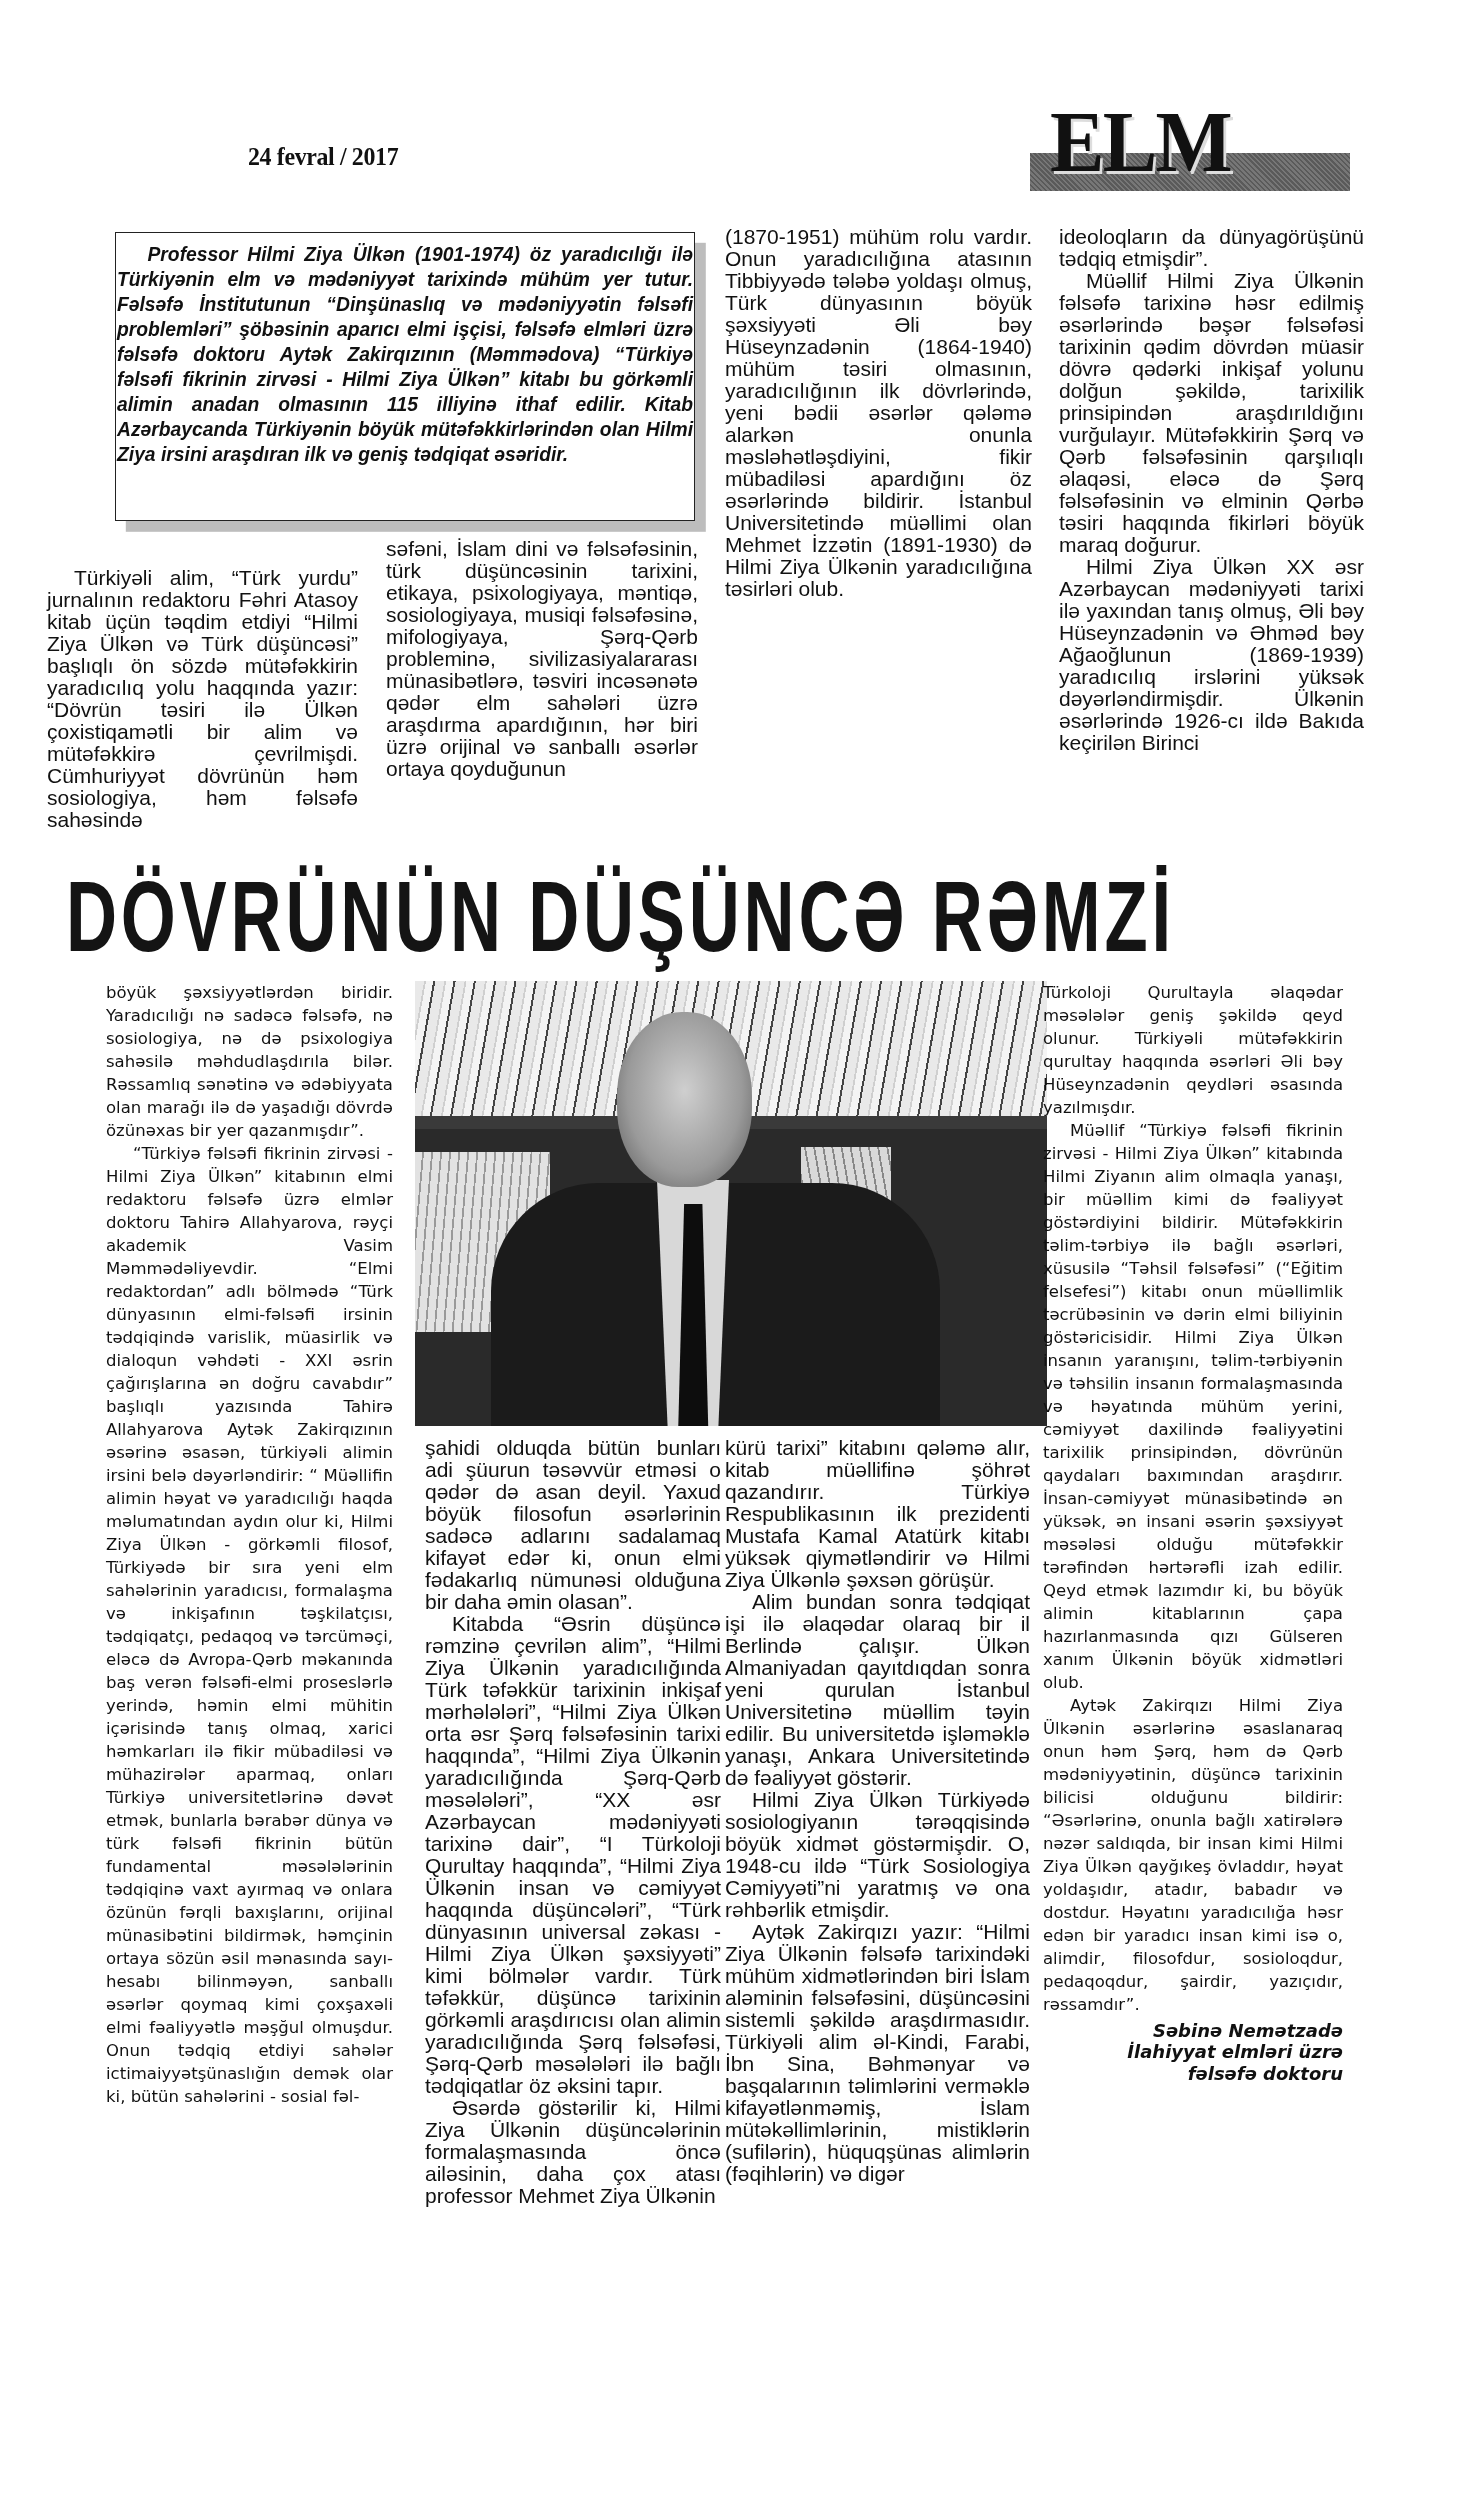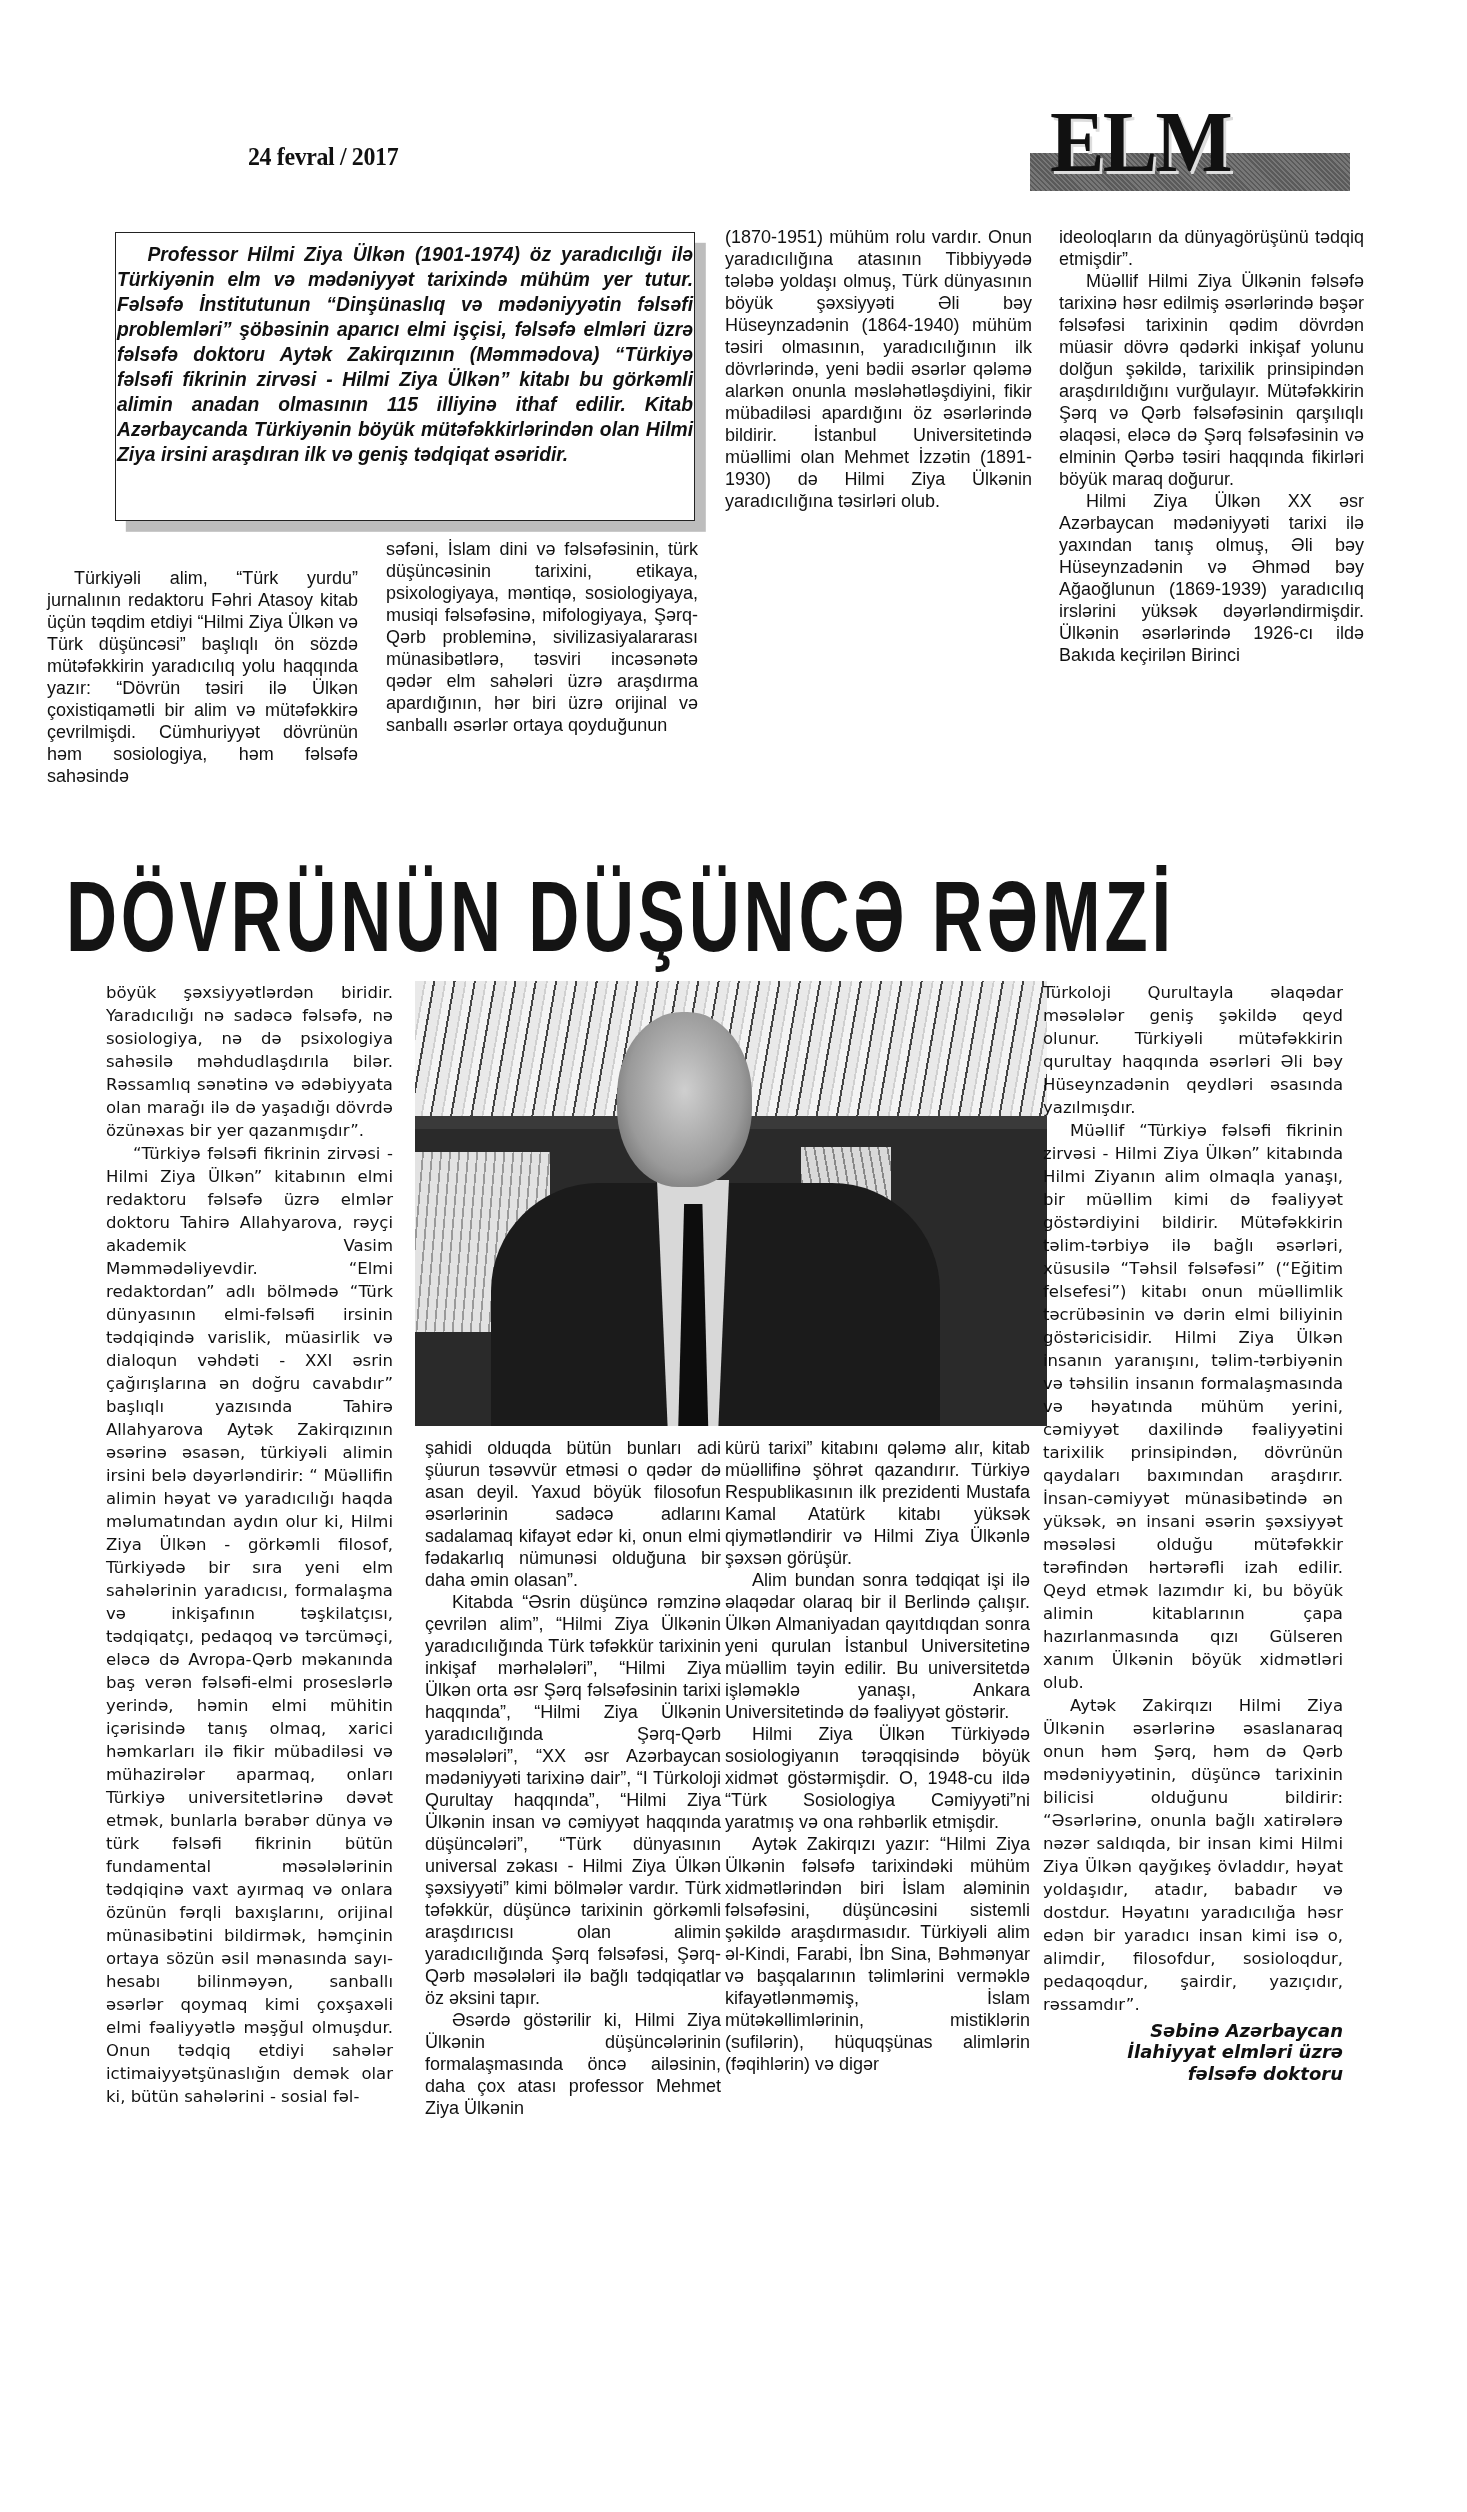--- a/index.html
+++ b/index.html
@@ -4,21 +4,21 @@
 <style>
   html, body { margin:0; padding:0; background:#ffffff; }
   body { width:1467px; height:2512px; position:relative; overflow:hidden; color:#111; font-family:"Liberation Sans", sans-serif; }
   .abs { position:absolute; }
   .date { left:248px; top:142px; font-family:"Liberation Serif", serif; font-weight:bold; font-size:26px; letter-spacing:-0.4px; transform:scaleX(0.92); transform-origin:left; }
   .masthead { left:1030px; top:101px; width:320px; height:90px; }
   .masthead .bar { position:absolute; left:0; top:52px; width:320px; height:38px; background:repeating-linear-gradient(45deg,#5a5a5a 0 1.8px,#777 1.8px 3.6px); }
   .masthead .word { position:absolute; left:20px; top:0px; font-family:"Liberation Serif", serif; font-weight:bold; font-size:86px; line-height:83px; letter-spacing:-1.8px; color:#111; transform:scaleX(0.95); transform-origin:left; text-shadow:2.7px 2.7px 0 #ddd; }
   .lead-box { left:115px; top:232px; width:580px; height:289px; border:1.8px solid #222; background:#fff; box-shadow:10.8px 10.8px 0 #bdbdbd; padding:9px 1px; box-sizing:border-box; }
   .lead-box p { margin:0; font-style:italic; font-weight:bold; font-size:19.3px; line-height:25px; text-align:justify; text-indent:30.5px; }
-  .col { font-size:18px; line-height:22px; text-align:justify; hyphens:manual; }
+  .col { font-size:21px; line-height:22px; text-align:justify; hyphens:manual; }
   .col p { margin:0; text-indent:27px; }
   .col p.noind { text-indent:0; }
   .c-top1 { left:47px; top:567px; width:311px; height:303px; }
   .c-top2 { left:386px; top:538px; width:312px; height:303px; }
   .c-top3 { left:725px; top:226px; width:307px; height:620px; }
   .c-top4 { left:1059px; top:226px; width:305px; height:620px; }
   .headline { left:66px; top:867px; width:1329px; height:99px; font-family:"Liberation Sans", sans-serif; font-weight:bold; font-size:101px; line-height:99px; letter-spacing:5.4px; transform:scaleX(0.70); transform-origin:left top; white-space:nowrap; color:#141414; }
   .photo { left:415px; top:981px; width:632px; height:445px; background:#2a2a2a; overflow:hidden; }
   .photo .shelf-top { position:absolute; left:0; top:0; width:100%; height:135px; background:repeating-linear-gradient(100deg,#e9e9e9 0 9px,#cfcfcf 9px 10.8px,#f4f4f4 10.8px 18px,#444 18px 20px); }
   .photo .shelf-line { position:absolute; left:0; top:135px; width:100%; height:12.6px; background:#3a3a3a; }
@@ -89,18 +89,18 @@
   <p class="noind">kürü tarixi” kitabını qələmə alır, kitab müəllifinə şöhrət qazandırır. Türkiyə Respublikasının ilk prezidenti Mustafa Kamal Atatürk kitabı yüksək qiymətləndirir və Hilmi Ziya Ülkənlə şəxsən görüşür.</p>
   <p>Alim bundan sonra tədqiqat işi ilə əlaqədar olaraq bir il Berlində çalışır. Ülkən Almaniyadan qayıtdıqdan sonra yeni qurulan İstanbul Universitetinə müəllim təyin edilir. Bu universitetdə işləməklə yanaşı, Ankara Universitetində də fəaliyyət göstərir.</p>
   <p>Hilmi Ziya Ülkən Türkiyədə sosiologiyanın tərəqqisində böyük xidmət göstərmişdir. O, 1948-cu ildə “Türk Sosiologiya Cəmiyyəti”ni yaratmış və ona rəhbərlik etmişdir.</p>
   <p>Aytək Zakirqızı yazır: “Hilmi Ziya Ülkənin fəlsəfə tarixindəki mühüm xidmətlərindən biri İslam aləminin fəlsəfəsini, düşüncəsini sistemli şəkildə araşdırmasıdır. Türkiyəli alim əl-Kindi, Farabi, İbn Sina, Bəhmənyar və başqalarının təlimlərini verməklə kifayətlənməmiş, İslam mütəkəllimlərinin, mistiklərin (sufilərin), hüquqşünas alimlərin (fəqihlərin) və digər</p>
 </div>
 <div class="abs col wide c-bot4">
   <p class="noind">Türkoloji Qurultayla əlaqədar məsələlər geniş şəkildə qeyd olunur. Türkiyəli mütəfəkkirin qurultay haqqında əsərləri Əli bəy Hüseynzadənin qeydləri əsasında yazılmışdır.</p>
   <p>Müəllif “Türkiyə fəlsəfi fikrinin zirvəsi - Hilmi Ziya Ülkən” kitabında Hilmi Ziyanın alim olmaqla yanaşı, bir müəllim kimi də fəaliyyət göstərdiyini bildirir. Mütəfəkkirin təlim-tərbiyə ilə bağlı əsərləri, xüsusilə “Təhsil fəlsəfəsi” (“Eğitim felsefesi”) kitabı onun müəllimlik təcrübəsinin və dərin elmi biliyinin göstəricisidir. Hilmi Ziya Ülkən insanın yaranışını, təlim-tərbiyənin və təhsilin insanın formalaşmasında və həyatında mühüm yerini, cəmiyyət daxilində fəaliyyətini tarixilik prinsipindən, dövrünün qaydaları baxımından araşdırır. İnsan-cəmiyyət münasibətində ən yüksək, ən insani əsərin şəxsiyyət məsələsi olduğu mütəfəkkir tərəfindən hərtərəfli izah edilir. Qeyd etmək lazımdır ki, bu böyük alimin kitablarının çapa hazırlanmasında qızı Gülseren xanım Ülkənin böyük xidmətləri olub.</p>
   <p>Aytək Zakirqızı Hilmi Ziya Ülkənin əsərlərinə əsaslanaraq onun həm Şərq, həm də Qərb mədəniyyətinin, düşüncə tarixinin bilicisi olduğunu bildirir: “Əsərlərinə, onunla bağlı xatirələrə nəzər saldıqda, bir insan kimi Hilmi Ziya Ülkən qayğıkeş övladdır, həyat yoldaşıdır, atadır, babadır və dostdur. Həyatını yaradıcılığa həsr edən bir yaradıcı insan kimi isə o, alimdir, filosofdur, sosioloqdur, pedaqoqdur, şairdir, yazıçıdır, rəssamdır”.</p>
   <div class="sig">
-    <div>Səbinə Azərbaycan</div>
+    <div>Səbinə Nemətzadə</div>
     <div>İlahiyyat elmləri üzrə</div>
     <div>fəlsəfə doktoru</div>
   </div>
 </div>
 
 
 </body></html>

